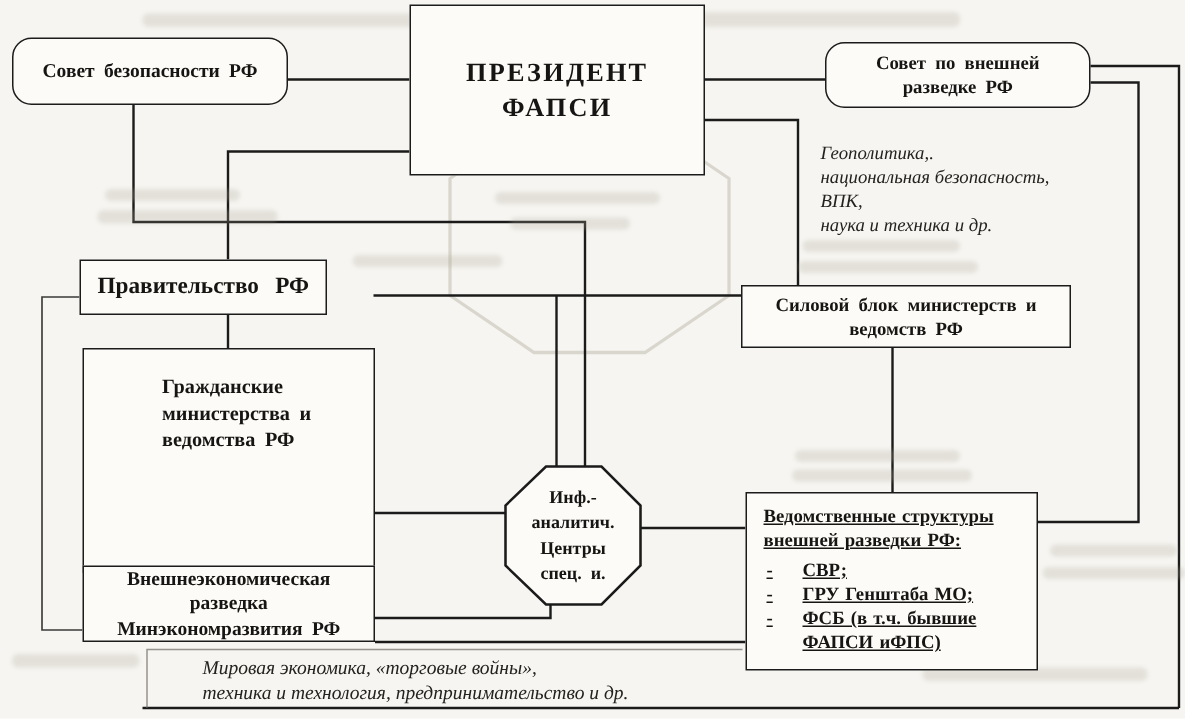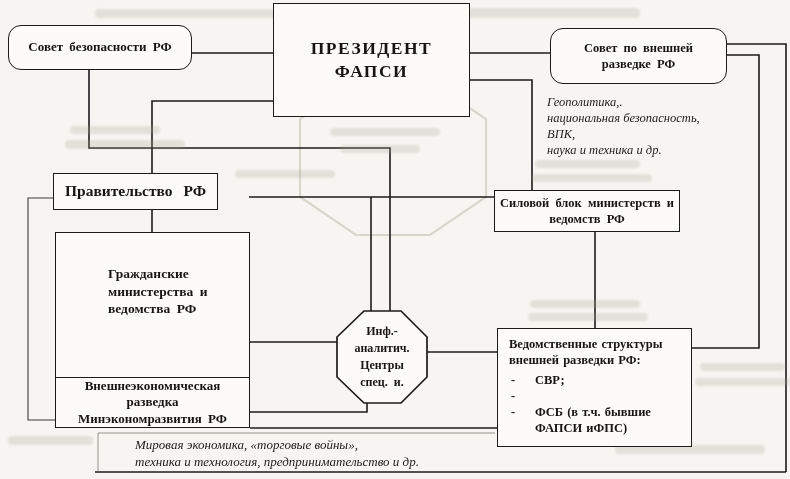--- a/index.html
+++ b/index.html
@@ -25,21 +25,21 @@
   .rounded { border-radius:13px; }
   .multiline { white-space:pre-line; }
   .note {
     position:absolute; font-style:italic; font-weight:normal;
     color:#24221f; white-space:pre-line; line-height:1.28;font-family:Liberation Serif, serif;
   }
   .bleed {
     position:absolute; background:#aaa493; opacity:.25;
     filter:blur(1.3px); border-radius:4px; pointer-events:none;
   }
-  .dept-inner { width:100%; height:100%; padding:7px 8px 4px 11px; box-sizing:border-box; text-align:left; }
+  .dept-inner { width:100%; height:100%; padding:7px 8px 4px 11px; box-sizing:border-box; text-align:left;text-decoration:underline; }
   .dept-title { margin-bottom:3px; }
   .dept-item { display:flex; align-items:flex-start; }
   .dept-dash { width:24px; flex:0 0 24px; text-align:left; padding-left:2px; }
 </style>
 </head>
 <body>
 
 <div class="page">
 
   <svg class="wires" width="790" height="479" viewBox="0 0 790 479">
@@ -87,35 +87,35 @@
 
   <div class="box rounded" style="left:8px;top:25px;width:184px;height:45px;font-size:13px">
     <span class="multiline">Совет безопасности РФ</span>
   </div>
 
   <div class="box" style="left:273px;top:3px;width:197px;height:114px;font-size:17.5px;letter-spacing:1.5px;border-width:1.8px">
     <span class="multiline">ПРЕЗИДЕНТ
 ФАПСИ</span>
   </div>
 
-  <div class="box rounded" style="left:550px;top:28px;width:177px;height:56px;font-size:12.5px">
+  <div class="box rounded" style="left:550px;top:28px;width:177px;height:44px;font-size:12.5px">
     <span class="multiline">Совет по внешней
 разведке РФ</span>
   </div>
 
   <div class="box" style="left:53px;top:173px;width:165px;height:37px;font-size:15.5px;word-spacing:7px">
     <span>Правительство РФ</span>
   </div>
 
-  <div class="box" style="left:494px;top:190px;width:186px;height:42px;font-size:12.5px">
+  <div class="box" style="left:494px;top:190px;width:220px;height:42px;font-size:12.5px">
     <span class="multiline">Силовой блок министерств и
 ведомств РФ</span>
   </div>
 
-  <div class="box" style="left:55px;top:232px;width:195px;height:150px;font-size:13.5px;align-items:flex-start;justify-content:flex-start;text-align:left;padding:32px 0 0 52px">
+  <div class="box" style="left:55px;top:232px;width:195px;height:150px;font-size:13.5px;align-items:flex-start;justify-content:flex-start;text-align:left;padding:16px 0 0 52px">
     <span class="multiline">Гражданские
 министерства и
 ведомства РФ</span>
   </div>
 
   <div class="box" style="left:55px;top:377px;width:195px;height:51px;font-size:13px;line-height:1.25">
     <span class="multiline">Внешнеэкономическая
 разведка
 Минэкономразвития РФ</span>
   </div>
@@ -130,20 +130,21 @@
   <div class="box" style="left:497px;top:328px;width:195px;height:119px;font-size:12.5px;align-items:flex-start;justify-content:flex-start;word-spacing:1px">
     <div class="dept-inner">
       <div class="dept-title multiline">Ведомственные структуры
 внешней разведки РФ:</div>
       <div class="dept-item">
         <span class="dept-dash">-</span>
         <span class="multiline">СВР;</span>
       </div>
       <div class="dept-item">
         <span class="dept-dash">-</span>
+        <span class="multiline">ГРУ Генштаба МО;</span>
       </div>
       <div class="dept-item">
         <span class="dept-dash">-</span>
         <span class="multiline">ФСБ (в т.ч. бывшие
 ФАПСИ иФПС)</span>
       </div>
     </div>
   </div>
 
   <div class="note" style="left:547px;top:94px;width:200px;font-size:12.5px">Геополитика,.

